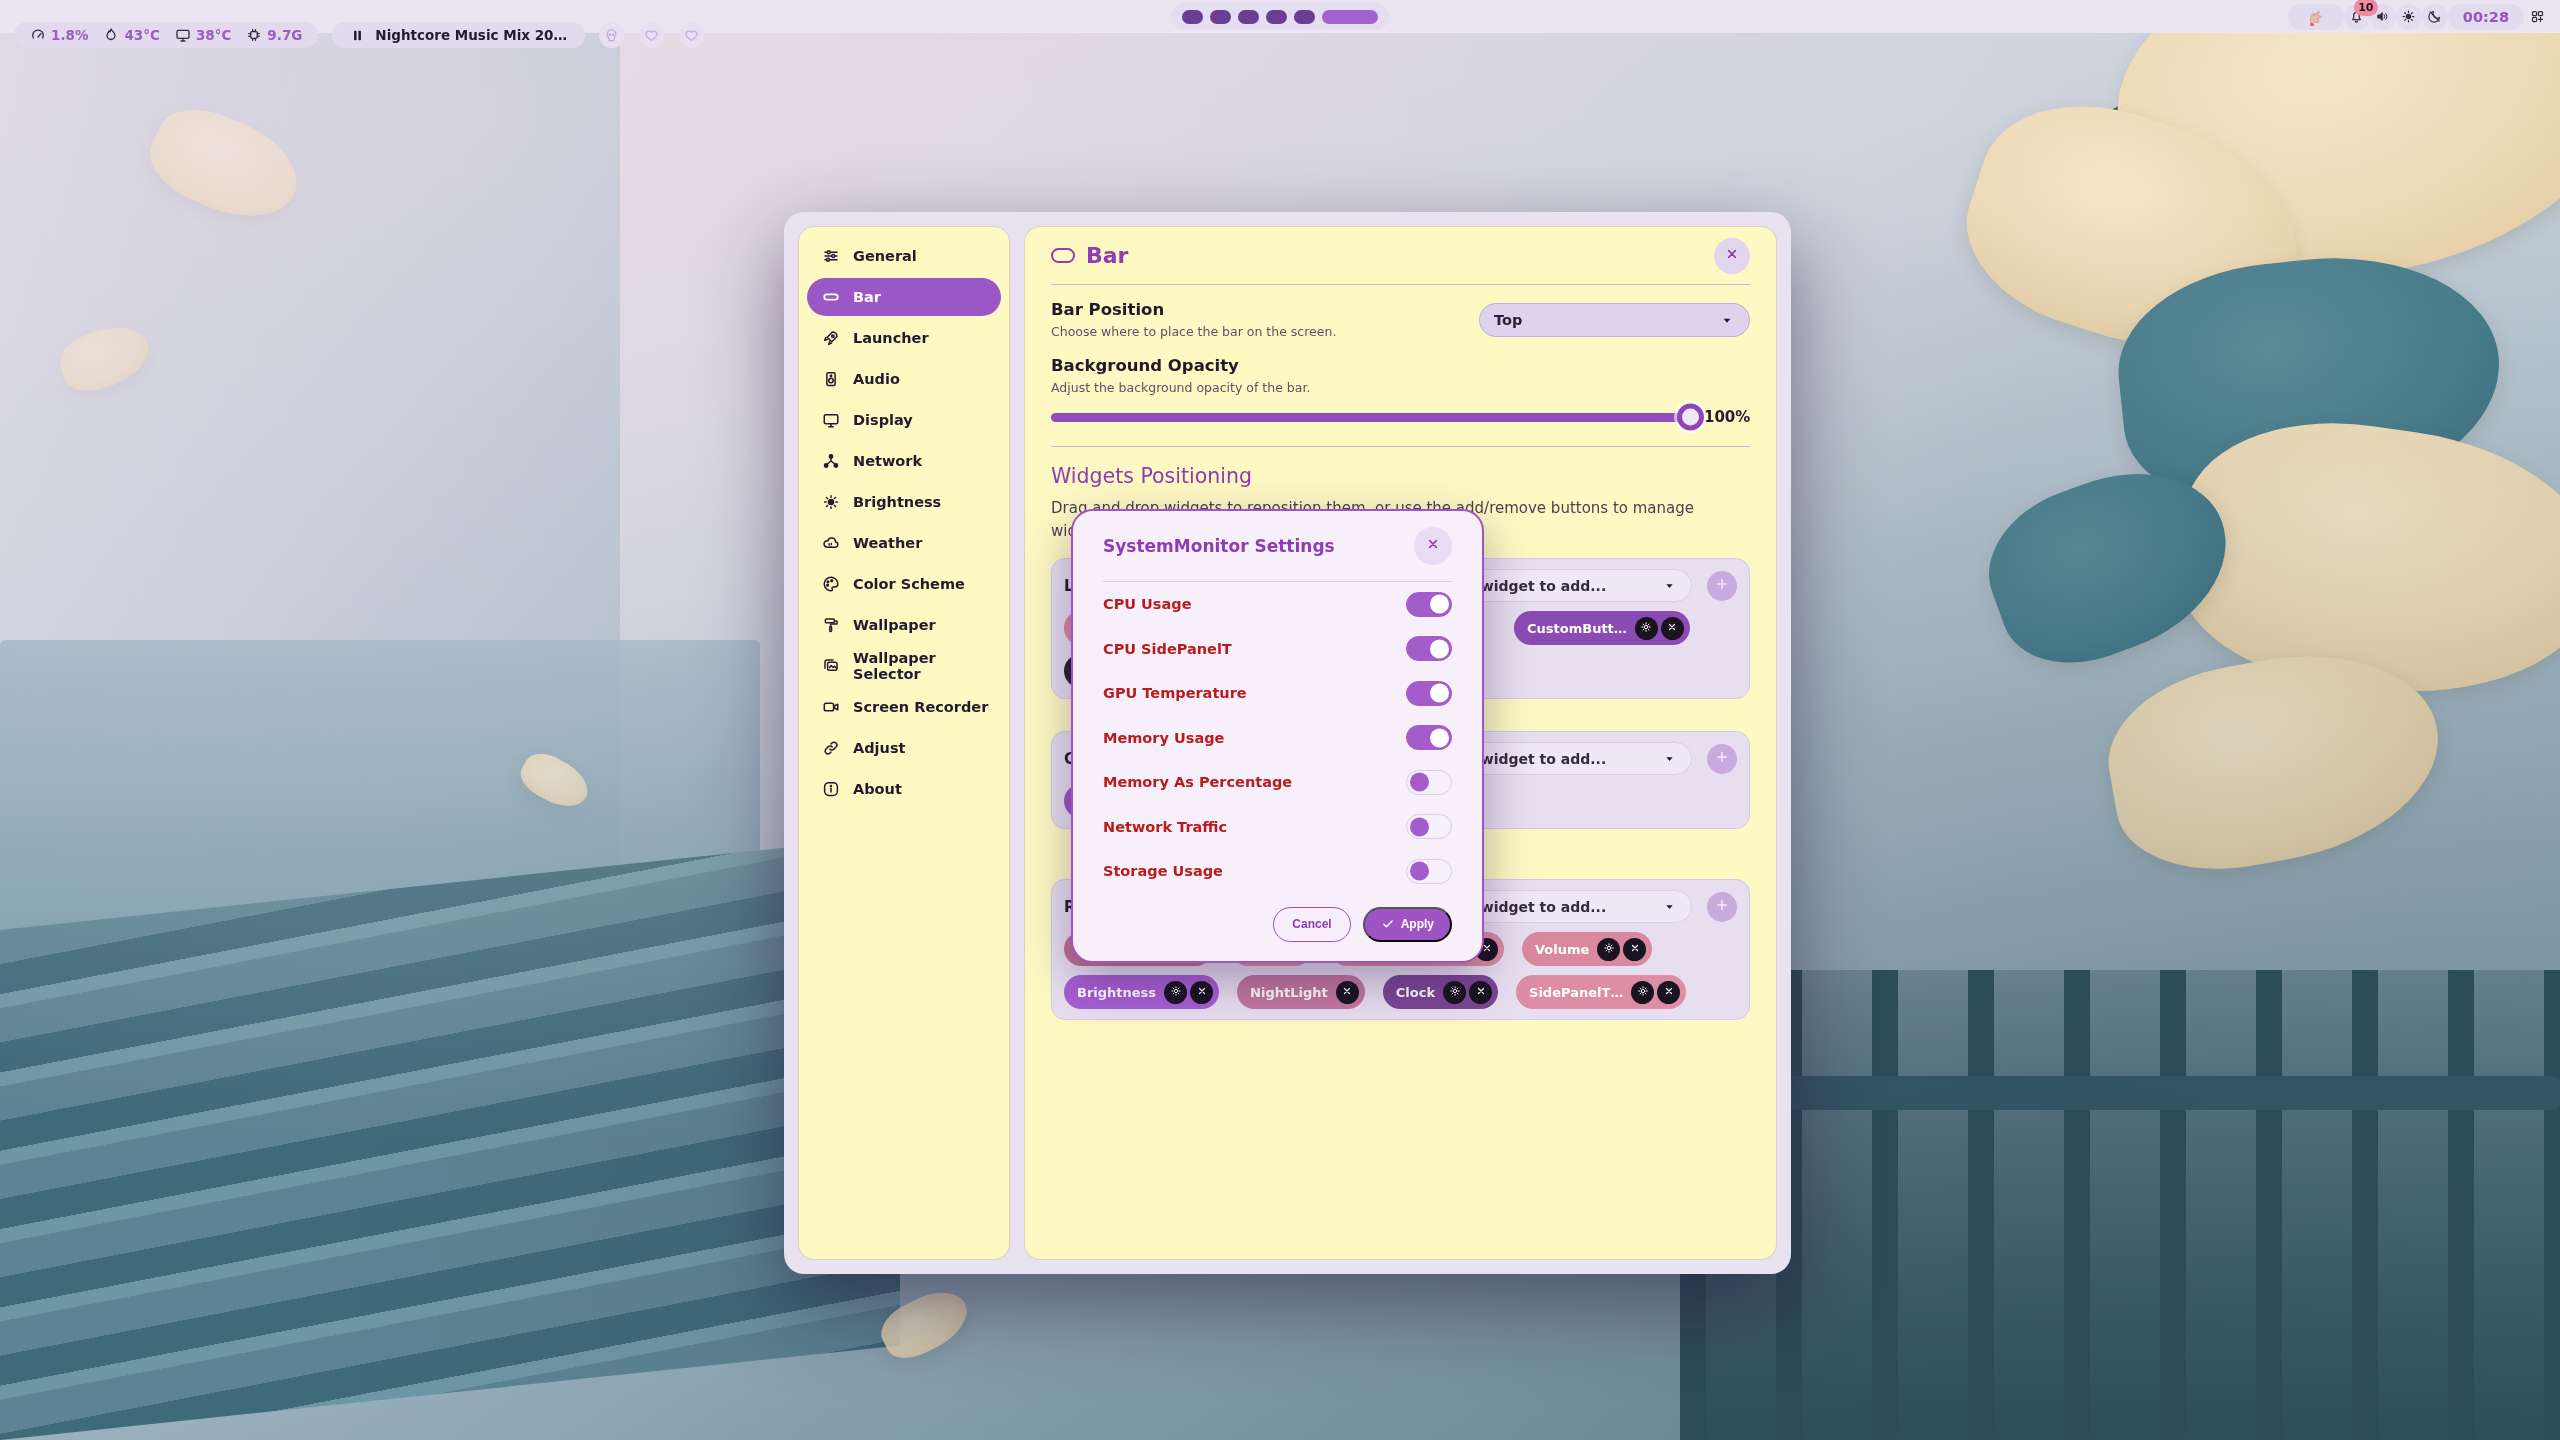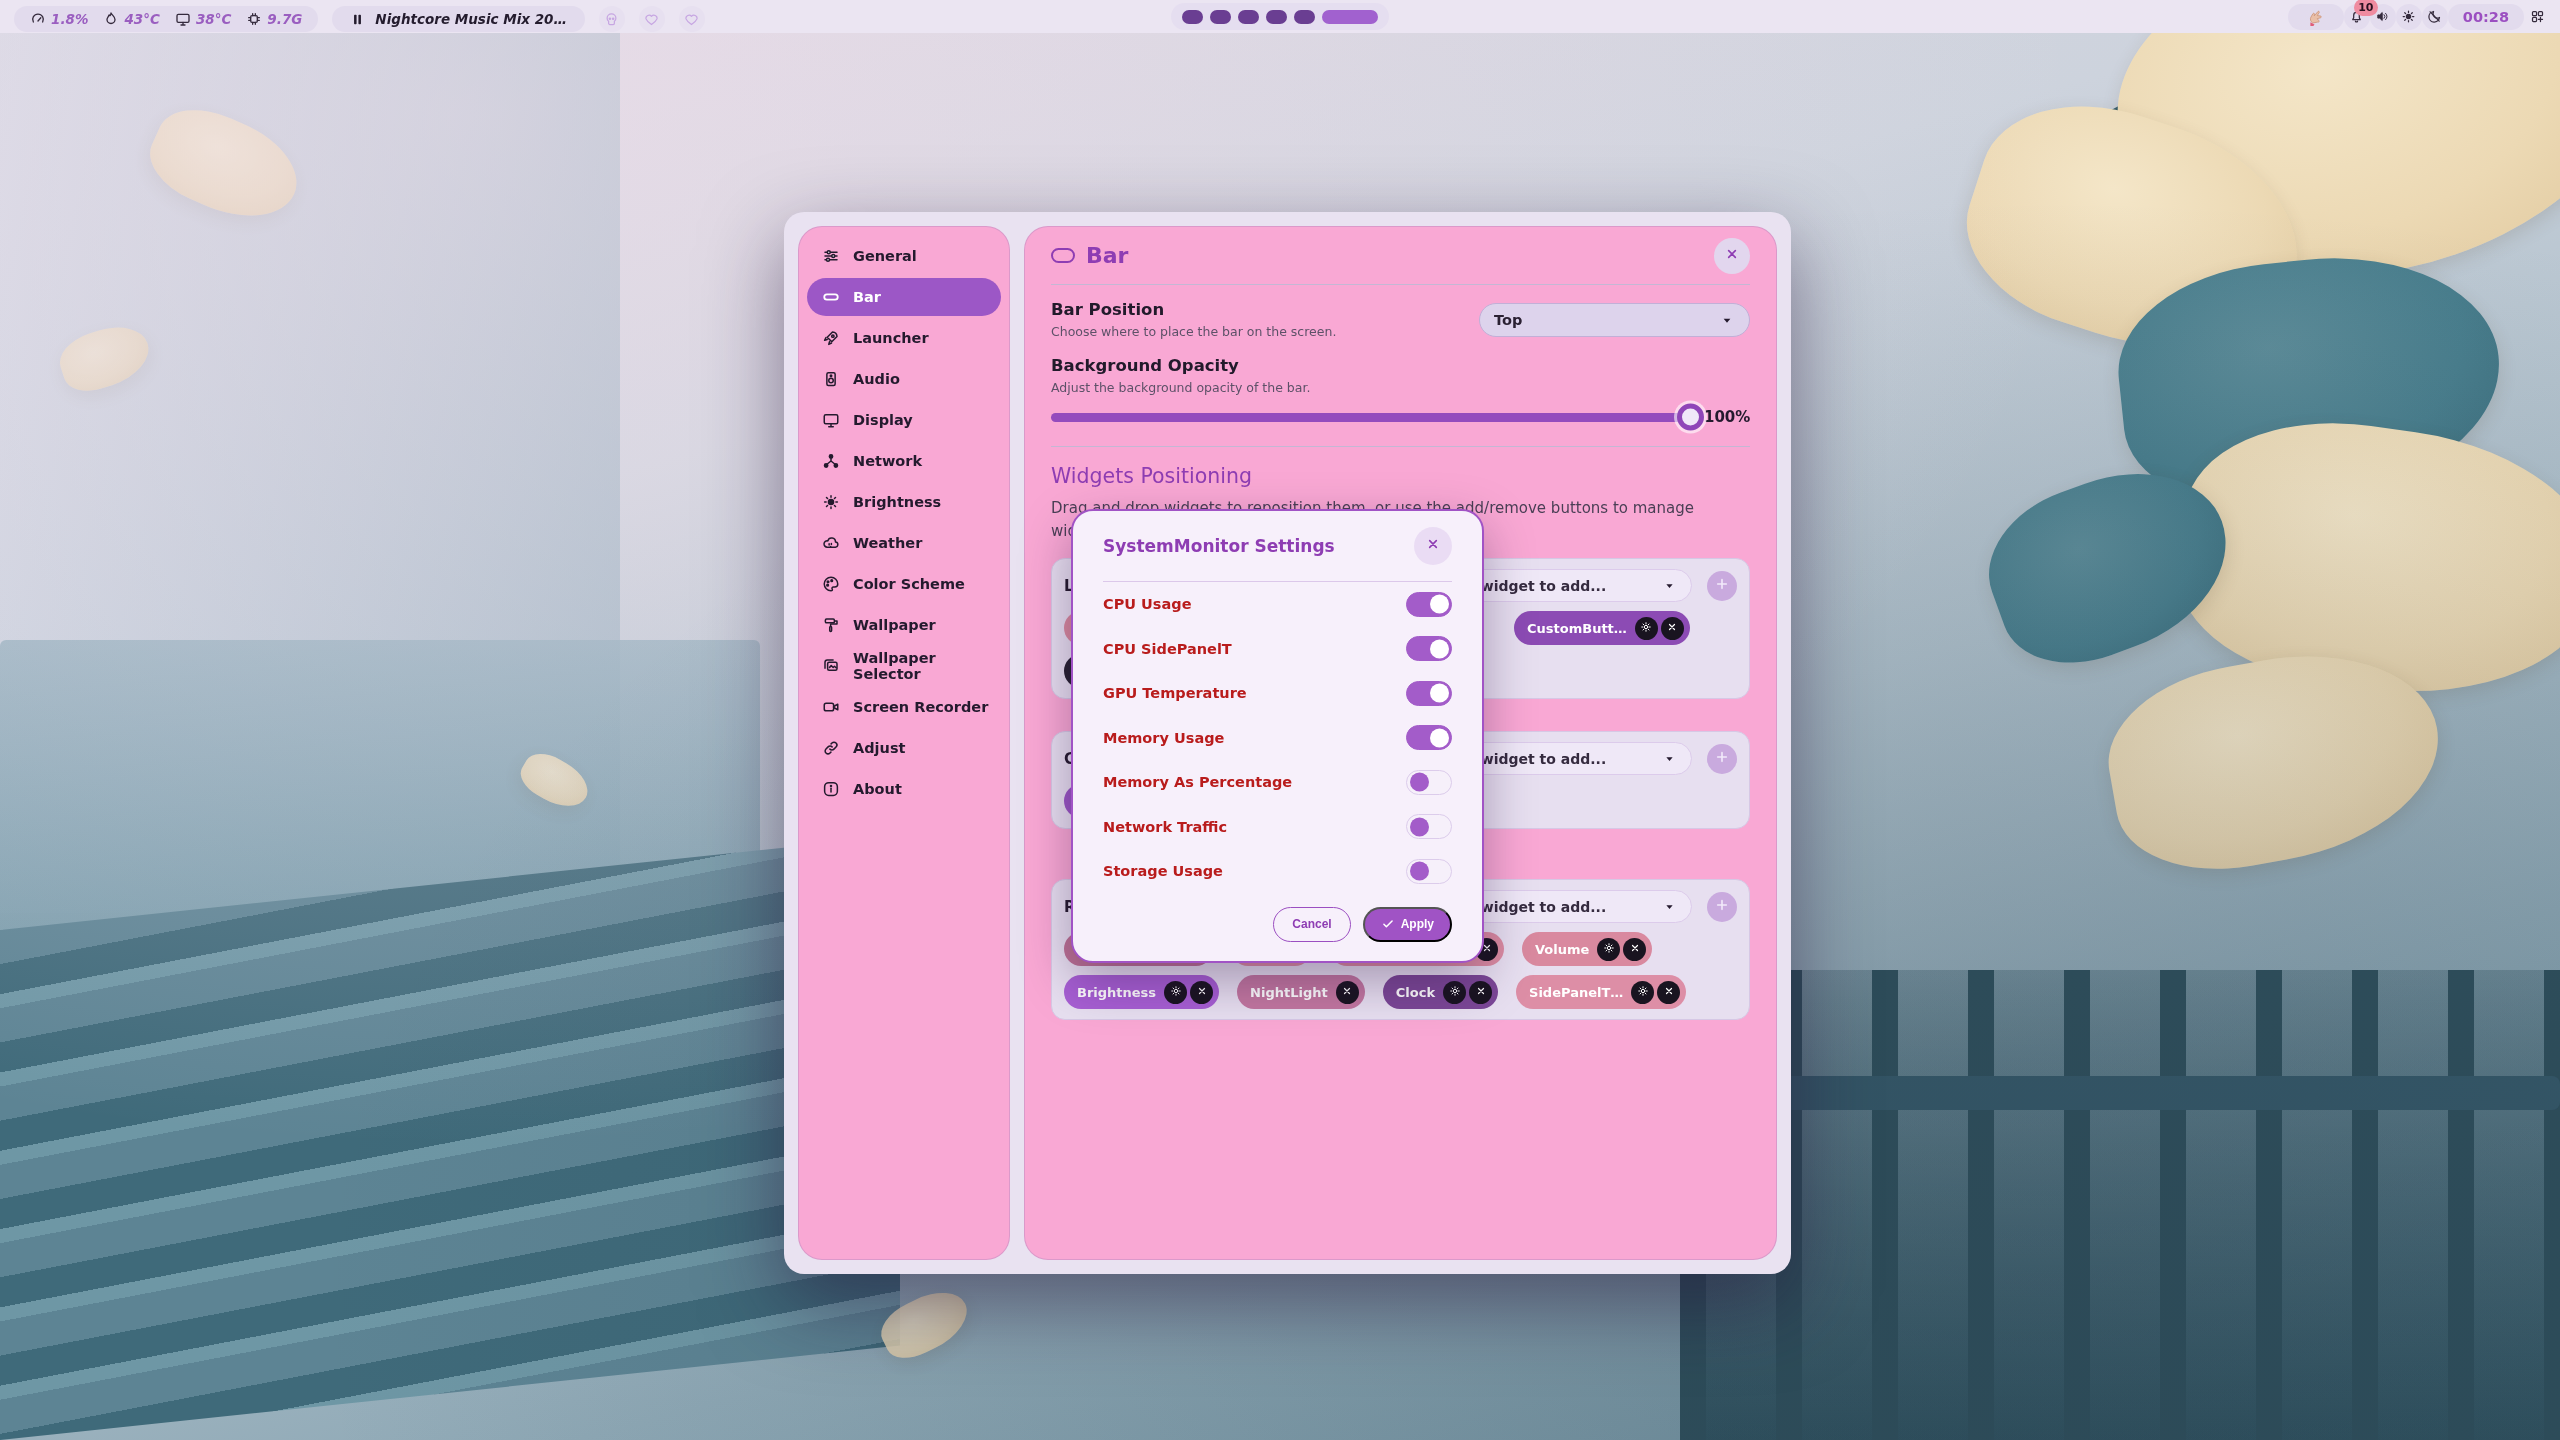--- a/index.html
+++ b/index.html
@@ -12,21 +12,21 @@
   .wp-wall2{left:0;top:640px;width:760px;height:330px;background:linear-gradient(180deg,#8fadbb,#6f95a4);border-radius:6px;opacity:.85;}
   .wp-stairs{left:0;top:930px;width:900px;height:510px;background:repeating-linear-gradient(175deg,#5d8494 0 34px,#3f6a7a 34px 64px,#6e97a5 64px 78px);transform:skewY(-6deg);transform-origin:left top;}
   .wp-rail{right:0;bottom:0;width:880px;height:470px;background:repeating-linear-gradient(90deg,#2e4f5c 0 26px,rgba(46,79,92,.15) 26px 96px),linear-gradient(180deg,rgba(47,82,96,.2),#2f5260);}
   .wp-railbar{right:0;bottom:330px;width:880px;height:34px;background:#35596a;border-radius:8px;}
   .wp-branch{background:#37606e;border-radius:40% 60% 55% 45%;}
   .wp-leaf{background:radial-gradient(ellipse at 40% 35%,#f4e6c8 0%,#ecd9b4 55%,#dfc79c 100%);border-radius:46% 54% 58% 42%;box-shadow:0 6px 18px rgba(90,70,40,.15);}
   .wp-leaf.t{background:radial-gradient(ellipse at 40% 35%,#5d8c99 0%,#497e8d 60%,#3a6b7a 100%);}
   .wp-haze{inset:0;background:radial-gradient(ellipse at 18% 8%,rgba(245,226,238,.5) 0%,rgba(245,226,238,0) 55%),radial-gradient(ellipse at 80% 90%,rgba(40,60,75,.25) 0%,rgba(40,60,75,0) 60%);}
   
   .topbar{position:absolute;left:0;top:0;width:2560px;height:33px;background:#ebe5f2;display:flex;align-items:center;z-index:40;}
-  .tb-left{position:absolute;left:14px;top:0;height:38px;display:flex;align-items:center;gap:14px;font-style:italic;}
+  .tb-left{position:absolute;left:14px;top:16px;height:38px;display:flex;align-items:center;gap:14px;}
   .pill{height:26px;border-radius:13px;background:#e2dbed;display:flex;align-items:center;}
   .stats{padding:0 16px;gap:15px;}
   .stat{display:flex;align-items:center;gap:5px;}
   .stat .icn{width:16px;height:16px;color:#352b3d;}
   .stat .val{font-size:13.5px;font-weight:700;color:#9a5ec0;}
   .media{padding:0 18px;gap:10px;}
   .media .icn{width:15px;height:15px;color:#241c2e;}
   .media .ttl{font-size:13.5px;font-weight:700;color:#241c2e;white-space:nowrap;}
   .circ{width:26px;height:26px;border-radius:50%;background:#e7e0f0;display:flex;align-items:center;justify-content:center;color:#c7a6e2;}
   .circ .icn{width:15px;height:15px;}
@@ -35,21 +35,21 @@
   .dot.active{width:56px;background:#a161cf;}
   .tb-right{position:absolute;right:10px;top:0;height:33px;display:flex;align-items:center;gap:0;}
   .tb-right .circ{background:#e3dcee;color:#352b3d;}
   .handpill{width:56px;justify-content:center;}
   .handpill .icn{width:18px;height:18px;}
   .bellwrap{position:relative;}
   .badge{position:absolute;top:-5px;right:-8px;min-width:24px;height:17px;border-radius:9px;background:#ef8ba0;color:#2b1020;font-size:11px;font-weight:700;display:flex;align-items:center;justify-content:center;padding:0 4px;}
   .clockpill{padding:0 15px;font-size:14.5px;font-weight:700;color:#9b4fc1;}
   
   .win{position:absolute;left:784px;top:212px;width:1007px;height:1062px;background:#e9e2f1;border-radius:20px;box-shadow:0 28px 80px rgba(35,18,55,.5);padding:14px;display:flex;gap:14px;z-index:50;}
-  .card{background:#f9a8d4;border:1px solid rgba(145,115,175,.28);border-radius:24px;}
+  .card{background:#fef9c3;border:1px solid rgba(145,115,175,.28);border-radius:16px;}
   .side{width:212px;padding:10px 8px;flex:none;}
   .side-item{height:38px;margin-bottom:3px;border-radius:19px;display:flex;align-items:center;gap:13px;padding:0 0 0 15px;color:#241a2e;cursor:pointer;}
   .side-item .si-icon{width:18px;height:18px;flex:none;}
   .side-item .si-label{font-size:14.5px;font-weight:700;}
   .side-item.selected{background:#9c57c6;color:#fff;}
   .main{flex:1;padding:0 26px;position:relative;overflow:hidden;}
   .m-head{height:57px;display:flex;align-items:center;gap:11px;}
   .m-pillicon{width:24px;height:15px;border:2.5px solid #8e3db3;border-radius:8px;}
   .m-title{font-size:22px;font-weight:700;color:#8e3db3;flex:1;}
   .m-close{width:36px;height:36px;border-radius:50%;background:#e2d6ee;color:#8e3db3;display:flex;align-items:center;justify-content:center;cursor:pointer;}

